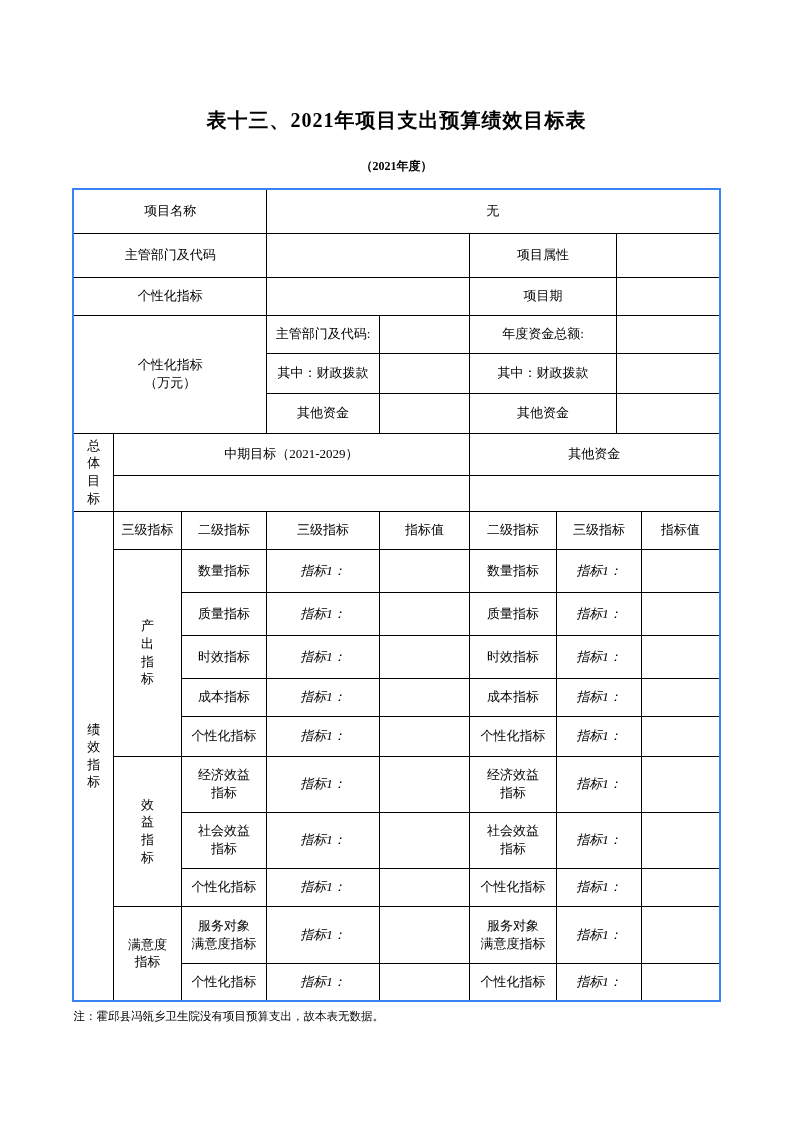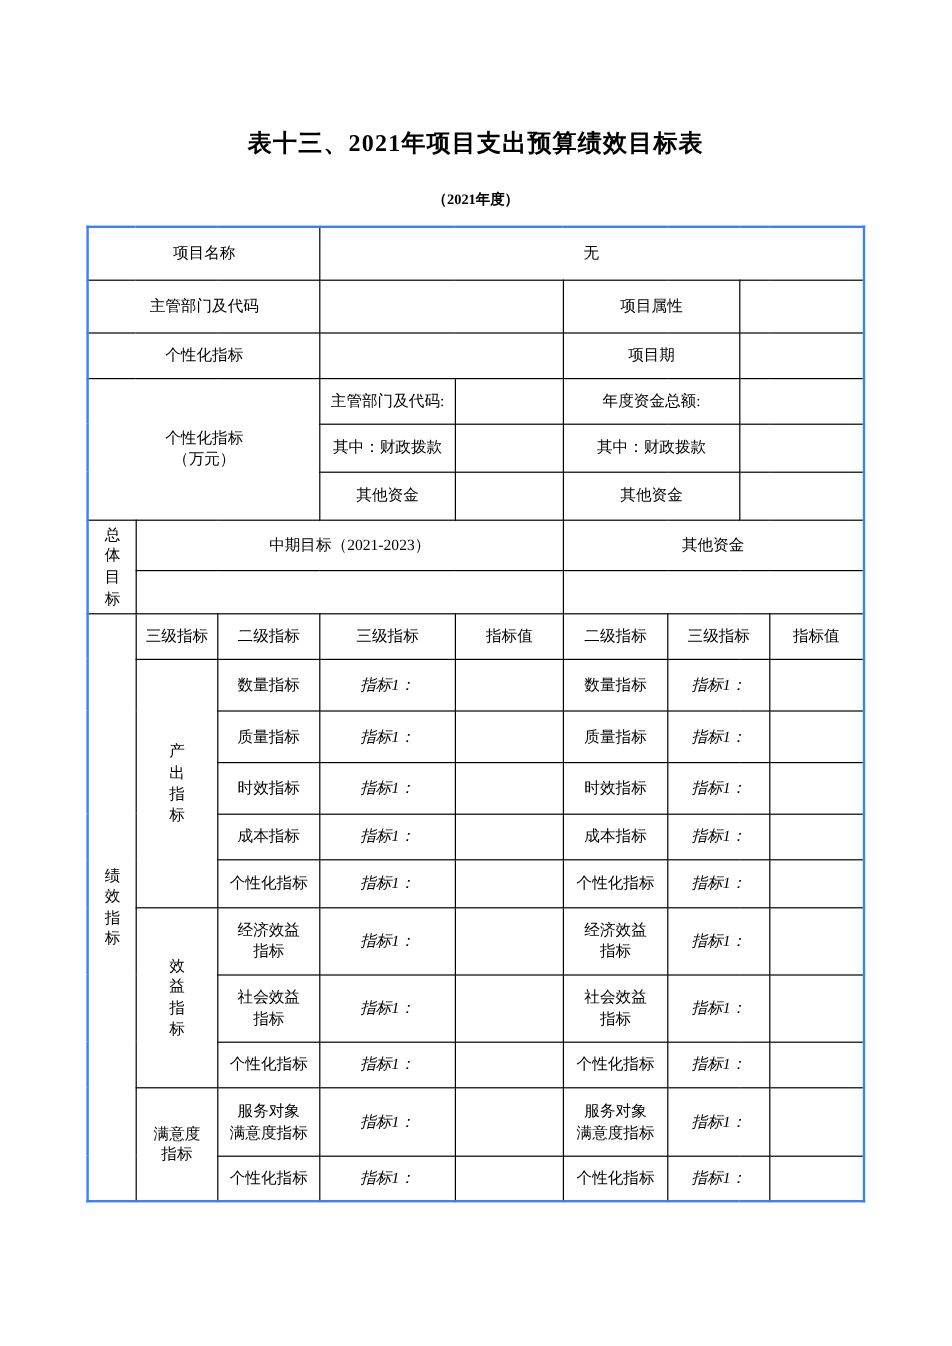--- a/index.html
+++ b/index.html
@@ -101,21 +101,21 @@
       <td></td>
       <td colspan="2" class="trr">其他资金</td>
       <td colspan="2"></td>
     </tr>
 
     <tr style="height:42px">
       <td rowspan="2" class="pre">总
 体
 目
 标</td>
-      <td colspan="4">中期目标（2021-2023）</td>
+      <td colspan="4">中期目标（2021-2029）</td>
       <td colspan="4">其他资金</td>
     </tr>
     <tr style="height:36px">
       <td colspan="4"></td>
       <td colspan="4"></td>
     </tr>
 
     <tr style="height:38px">
       <td rowspan="11" class="pre">绩
 效
@@ -224,14 +224,15 @@
       <td>个性化指标</td>
       <td class="l3">指标1：</td>
       <td></td>
       <td>个性化指标</td>
       <td colspan="2" class="l3">指标1：</td>
       <td></td>
     </tr>
   </tbody>
     </table>
 
+  <div class="note">注：霍邱县冯瓴乡卫生院没有项目预算支出，故本表无数据。</div>
 
 </div>
 
 </body></html>

